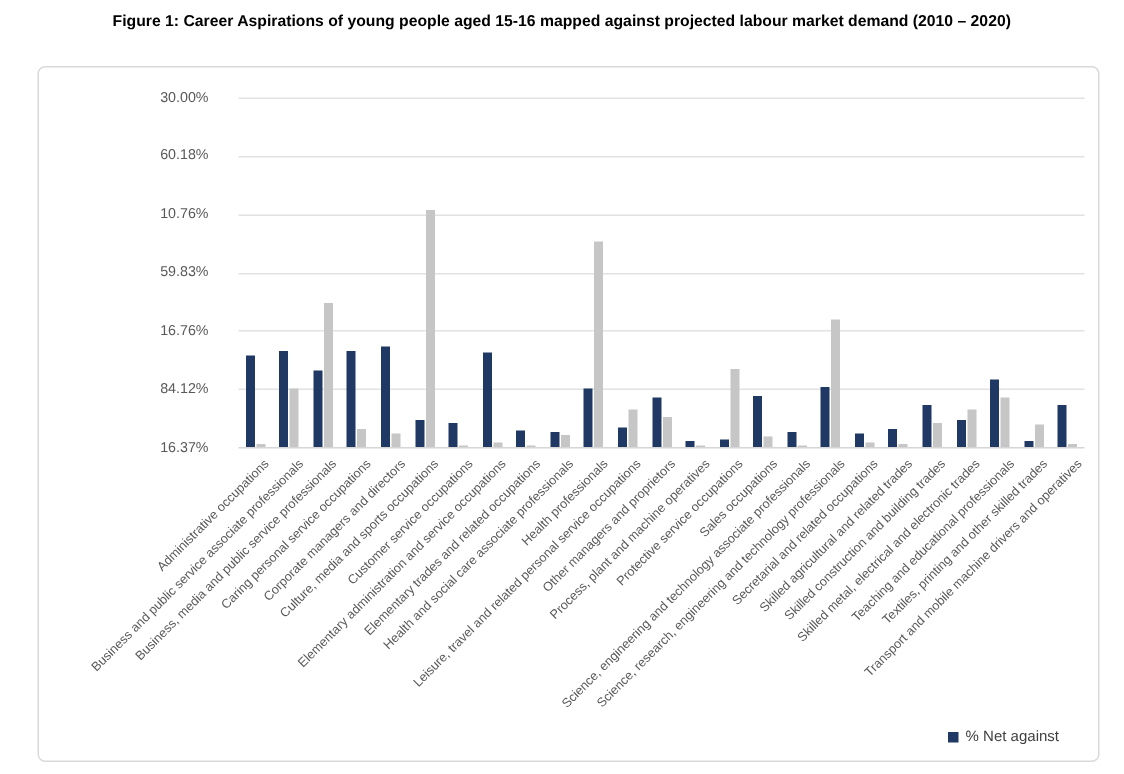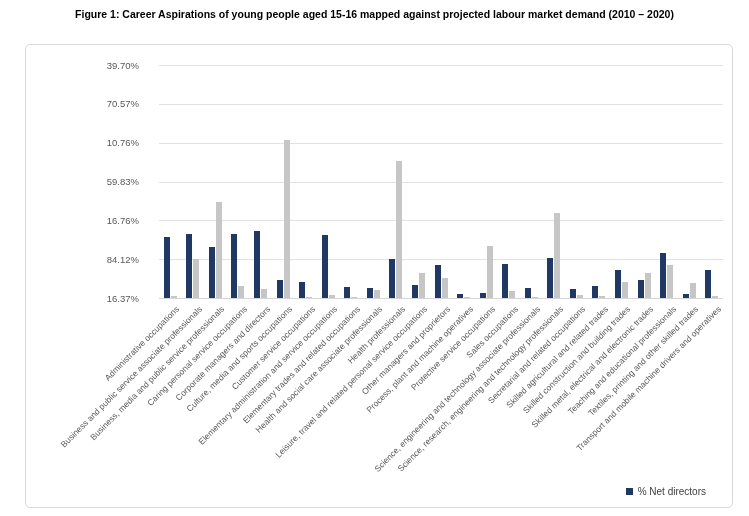--- a/index.html
+++ b/index.html
@@ -32,23 +32,23 @@
         <div class="ytick" style="top: 227.5px;">16.37%</div>
         <div class="gridline" style="top: 194.167px;"></div>
         <div class="ytick" style="top: 188.667px;">84.12%</div>
         <div class="gridline" style="top: 155.333px;"></div>
         <div class="ytick" style="top: 149.833px;">16.76%</div>
         <div class="gridline" style="top: 116.5px;"></div>
         <div class="ytick" style="top: 111px;">59.83%</div>
         <div class="gridline" style="top: 77.6667px;"></div>
         <div class="ytick" style="top: 72.1667px;">10.76%</div>
         <div class="gridline" style="top: 38.8333px;"></div>
-        <div class="ytick" style="top: 33.3333px;">70.57%</div>
+        <div class="ytick" style="top: 33.3333px;">60.18%</div>
         <div class="gridline" style="top: 0px;"></div>
-        <div class="ytick" style="top: -5.5px;">39.70%</div>
+        <div class="ytick" style="top: -5.5px;">30.00%</div>
         <div class="bar" title="Administrative occupations: 7.8%" style="left: 4.78px; height: 60.58px; background: rgb(31, 56, 100);"></div>
         <div class="bar" title="Administrative occupations: 0.3%" style="left: 11.78px; height: 2.33px; background: rgb(198, 198, 198);"></div>
         <div class="xlabel" style="left: -244.72px; top: 239px;">Administrative occupations</div>
         <div class="bar" title="Business and public service associate professionals: 8.2%" style="left: 27.34px; height: 63.6867px; background: rgb(31, 56, 100);"></div>
         <div class="bar" title="Business and public service associate professionals: 5%" style="left: 34.34px; height: 38.8333px; background: rgb(198, 198, 198);"></div>
         <div class="xlabel" style="left: -222.16px; top: 239px;">Business and public service associate professionals</div>
         <div class="bar" title="Business, media and public service professionals: 6.6%" style="left: 49.9px; height: 51.26px; background: rgb(31, 56, 100);"></div>
         <div class="bar" title="Business, media and public service professionals: 12.3%" style="left: 56.9px; height: 95.53px; background: rgb(198, 198, 198);"></div>
         <div class="xlabel" style="left: -199.6px; top: 239px;">Business, media and public service professionals</div>
         <div class="bar" title="Caring personal service occupations: 8.3%" style="left: 72.46px; height: 64.4633px; background: rgb(31, 56, 100);"></div>
@@ -114,17 +114,17 @@
         <div class="bar" title="Textiles, printing and other skilled trades: 0.5%" style="left: 523.66px; height: 3.88333px; background: rgb(31, 56, 100);"></div>
         <div class="bar" title="Textiles, printing and other skilled trades: 1.9%" style="left: 530.66px; height: 14.7567px; background: rgb(198, 198, 198);"></div>
         <div class="xlabel" style="left: 274.16px; top: 239px;">Textiles, printing and other skilled trades</div>
         <div class="bar" title="Transport and mobile machine drivers and operatives: 3.6%" style="left: 546.22px; height: 27.96px; background: rgb(31, 56, 100);"></div>
         <div class="bar" title="Transport and mobile machine drivers and operatives: 0.2%" style="left: 553.22px; height: 1.55333px; background: rgb(198, 198, 198);"></div>
         <div class="xlabel" style="left: 296.72px; top: 239px;">Transport and mobile machine drivers and operatives</div>
       </div>
     <div class="legend" id="legend">
         <div class="legend-item">
           <span class="swatch" style="background: rgb(31, 56, 100);"></span>
-          <span>% Net directors</span>
+          <span>% Net against</span>
         </div>
       </div>
   </div>
 </div>
 
 </body></html>

